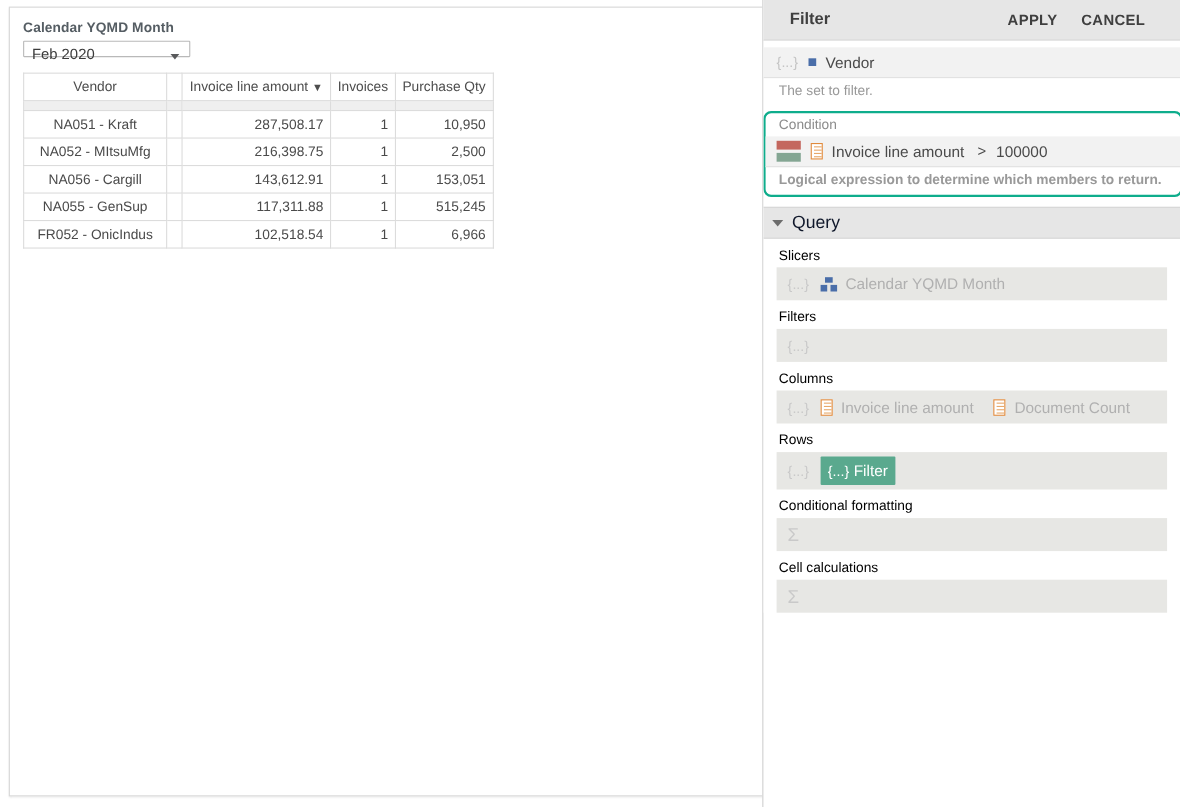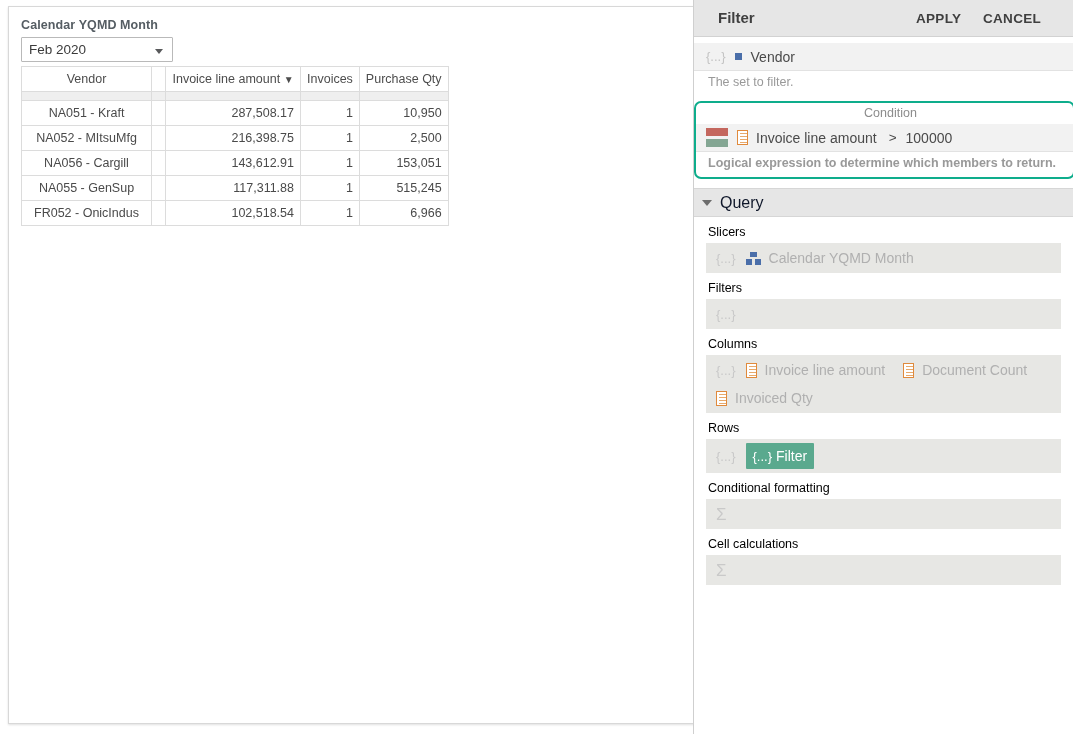--- a/index.html
+++ b/index.html
@@ -26,21 +26,21 @@
     position: absolute;
     left: 12px; top: 11px;
     font-size: 12.5px;
     font-weight: bold;
     color: #555d63;
     letter-spacing: .1px;
   }
   #slicer-select {
     position: absolute;
     left: 12px; top: 30px;
-    width: 152px; height: 25px;
+    width: 152px; height: 15px;
     box-sizing: border-box;
     border: 1px solid #b9b9b9;
     background: #ffffff;
     border-radius: 1px;
   }
   #slicer-value {
     position: absolute;
     left: 7px; top: 4px;
     font-size: 13.5px;
     color: #3b3b3b;
@@ -223,21 +223,21 @@
     position: relative;
     margin: 6px 0 0 0;
     border: 2px solid #0ead8c;
     border-radius: 7px;
     background: #ffffff;
     padding-top: 1px;
     padding-bottom: 1px;
     box-sizing: border-box;
     width: 381px;
   }
-  #condition-group .field-label { padding-left: 12px; padding-top: 2px; text-align: center; }
+  #condition-group .field-label { padding-left: 12px; padding-top: 2px; }
   #condition-group .field-box { padding-left: 10px; background:#f2f2f2; }
   #condition-group .field-hint { padding-left: 12px; font-weight: bold; }
 
   
   #query-section { margin-top: 9px; }
   #query-header {
     height: 27px;
     background: #e6e6e6;
     border-top: 1px solid #d6d6d6;
     border-bottom: 1px solid #d6d6d6;
@@ -447,31 +447,20 @@
           </span>
           <span class="q-item">
             <span class="icon-measure">
                 <i style="top:2px"></i>
                 <i style="top:5px"></i>
                 <i style="top:8px"></i>
                 <i style="top:11px"></i>
               </span>
             <span class="label">Document Count</span>
           </span>
-          <span class="q-row-wrap">
-            <span class="q-item" style="margin-top:6px">
-              <span class="icon-measure">
-                  <i style="top:2px"></i>
-                  <i style="top:5px"></i>
-                  <i style="top:8px"></i>
-                  <i style="top:11px"></i>
-                </span>
-              <span class="label">Invoiced Qty</span>
-            </span>
-          </span>
         </div>
       </div>
 
       <div class="query-field">
         <div class="query-label">Rows</div>
         <div class="query-box">
           <span class="brace">{...}</span>
           <span class="q-item selected">
             <span class="brace">{...}</span>
             <span class="label">Filter</span>

